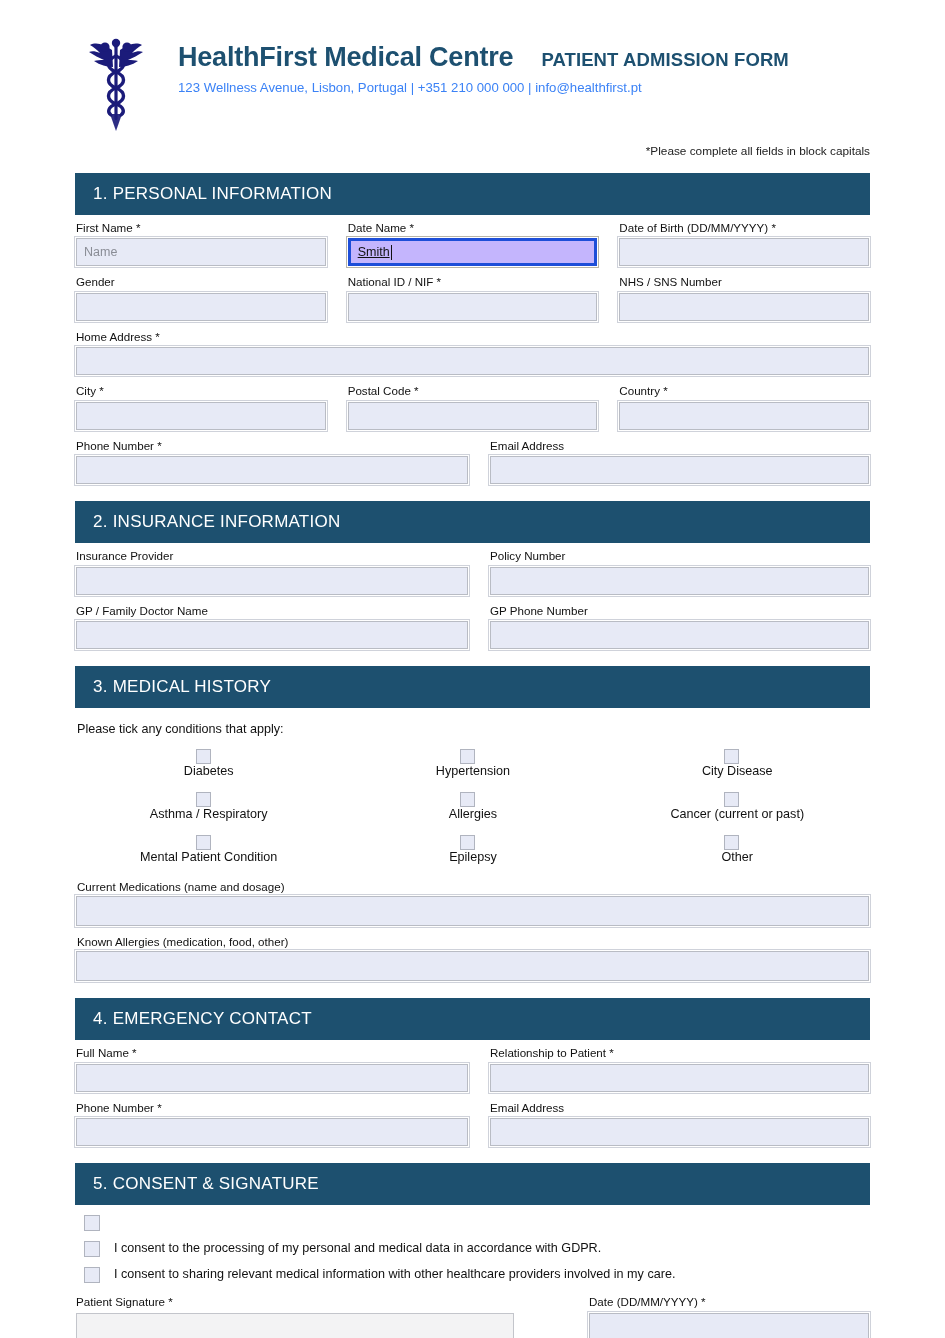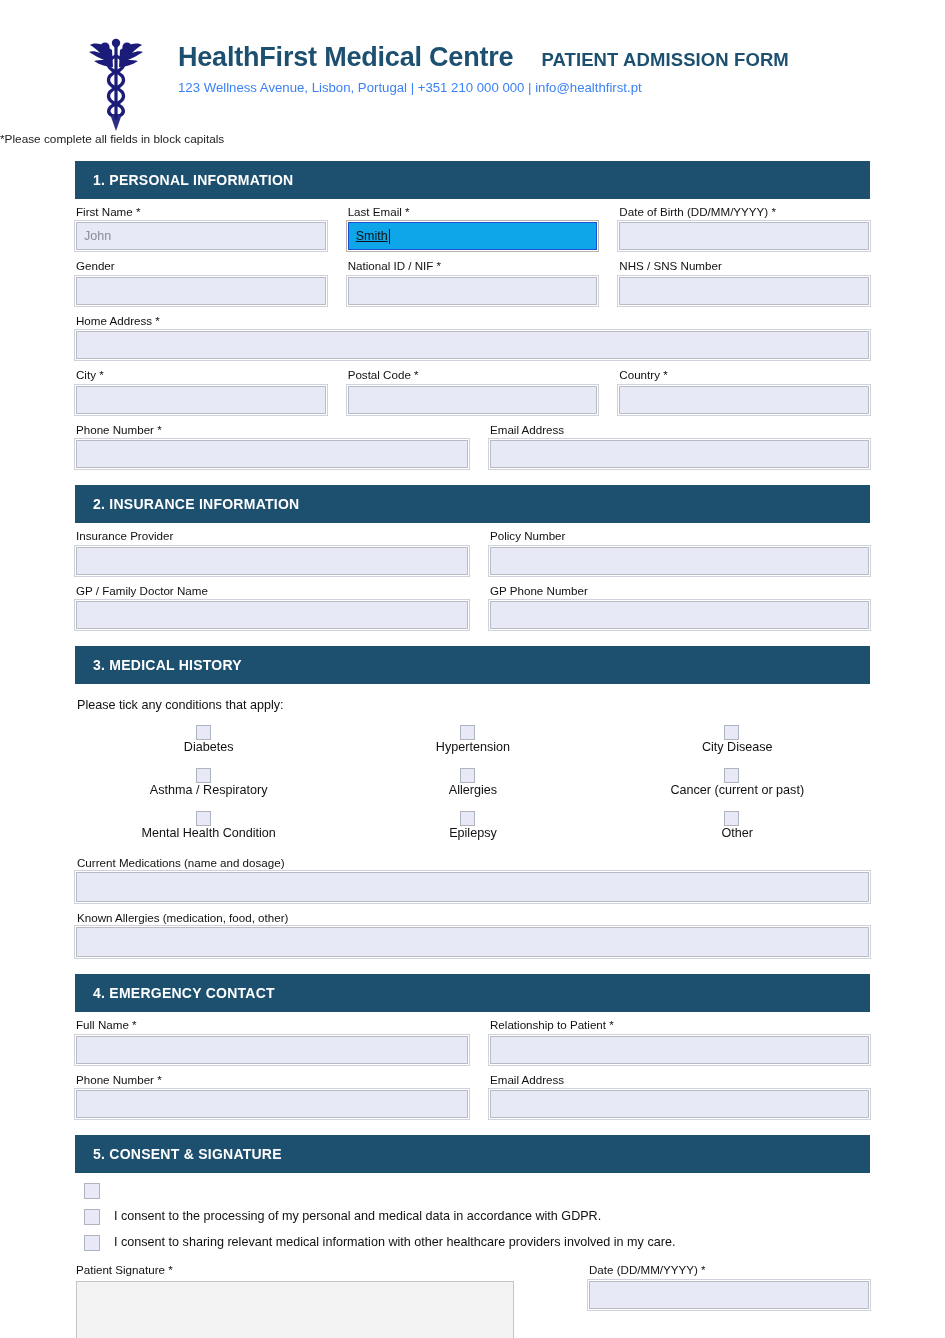--- a/index.html
+++ b/index.html
@@ -26,29 +26,29 @@
     letter-spacing: -0.2px; white-space: nowrap;
   }
   .form-title {
     font-size: 18.5px; font-weight: bold; color: #1d5070;
     margin-left: 28px; white-space: nowrap; letter-spacing: 0.1px;
   }
   .contact-line {
     font-size: 13.2px; color: #3b82f6; margin-top: 7px; white-space: nowrap;
   }
   .note-line {
-    font-size: 11.8px; color: #222; text-align: left;
-    padding: 0 75px 0 0; font-style: normal;
+    font-size: 11.8px; color: #222; text-align: right;
+    padding: 0 75px 0 0; margin-top: 12px; font-style: normal;
   }
 
   
   .content { padding: 0 75px 0 75px; }
   .sec-bar {
     background: #1d506f; color: #ffffff;
-    font-size: 14px; font-weight: bold; letter-spacing: 0.25px;
+    font-size: 17px; font-weight: normal; letter-spacing: 0.25px;
     padding: 11px 16px 11px 18px; margin-top: 17px;
   }
   .sec-bar.first { margin-top: 15px; }
   .sec-body { padding: 0 1px; }
 
   
   .row { display: flex; margin-top: 9px; }
   .row.tight { margin-top: 6px; }
   .col { display: flex; flex-direction: column; }
   .gap { width: 22px; flex: 0 0 22px; }
@@ -64,22 +64,22 @@
     outline: 1px solid #cfd2da;
     outline-offset: 1px;
     font-size: 12.5px; color: #333;
     padding: 0 7px;
     font-family: "Liberation Sans", sans-serif;
     width: 100%;
     display: flex; align-items: center;
   }
   .fi.ph { color: #8a8d96; }
   .fi.focused {
-    background: #0ea5e9;
-    border: 1px solid #1d4ed8;
+    background: #c4b5fd;
+    border: 3px solid #1d4ed8;
     outline: 1px solid #b8b4a8;
     color: #111;
     position: relative;
     text-decoration: underline;
   }
   .caret {
     display: inline-block; width: 1px; height: 15px;
     background: #111; margin-left: 1px; vertical-align: middle;
   }
 
@@ -182,25 +182,25 @@
   <div class="note-line">*Please complete all fields in block capitals</div>
 
   <div class="content">
 
     <div class="sec-bar first">1. PERSONAL INFORMATION</div>
     <div class="sec-body">
 
       <div class="row tight">
         <div class="col c3">
           <div class="fl">First Name *</div>
-          <div class="fi ph">John</div>
-        </div>
-        <div class="gap"></div>
-        <div class="col c3">
-          <div class="fl">Last Email *</div>
+          <div class="fi ph">Name</div>
+        </div>
+        <div class="gap"></div>
+        <div class="col c3">
+          <div class="fl">Date Name *</div>
           <div class="fi focused">
               <span>Smith</span>
               <span class="caret"></span>
             </div>
         </div>
         <div class="gap"></div>
         <div class="col c3">
           <div class="fl">Date of Birth (DD/MM/YYYY) *</div>
           <div class="fi"></div>
         </div>
@@ -310,21 +310,21 @@
         <div class="cb-item">
           <div class="cb"></div>
           <div class="cb-label">Allergies</div>
         </div>
         <div class="cb-item">
           <div class="cb"></div>
           <div class="cb-label">Cancer (current or past)</div>
         </div>
         <div class="cb-item">
           <div class="cb"></div>
-          <div class="cb-label">Mental Health Condition</div>
+          <div class="cb-label">Mental Patient Condition</div>
         </div>
         <div class="cb-item">
           <div class="cb"></div>
           <div class="cb-label">Epilepsy</div>
         </div>
         <div class="cb-item">
           <div class="cb"></div>
           <div class="cb-label">Other</div>
         </div>
       </div>

